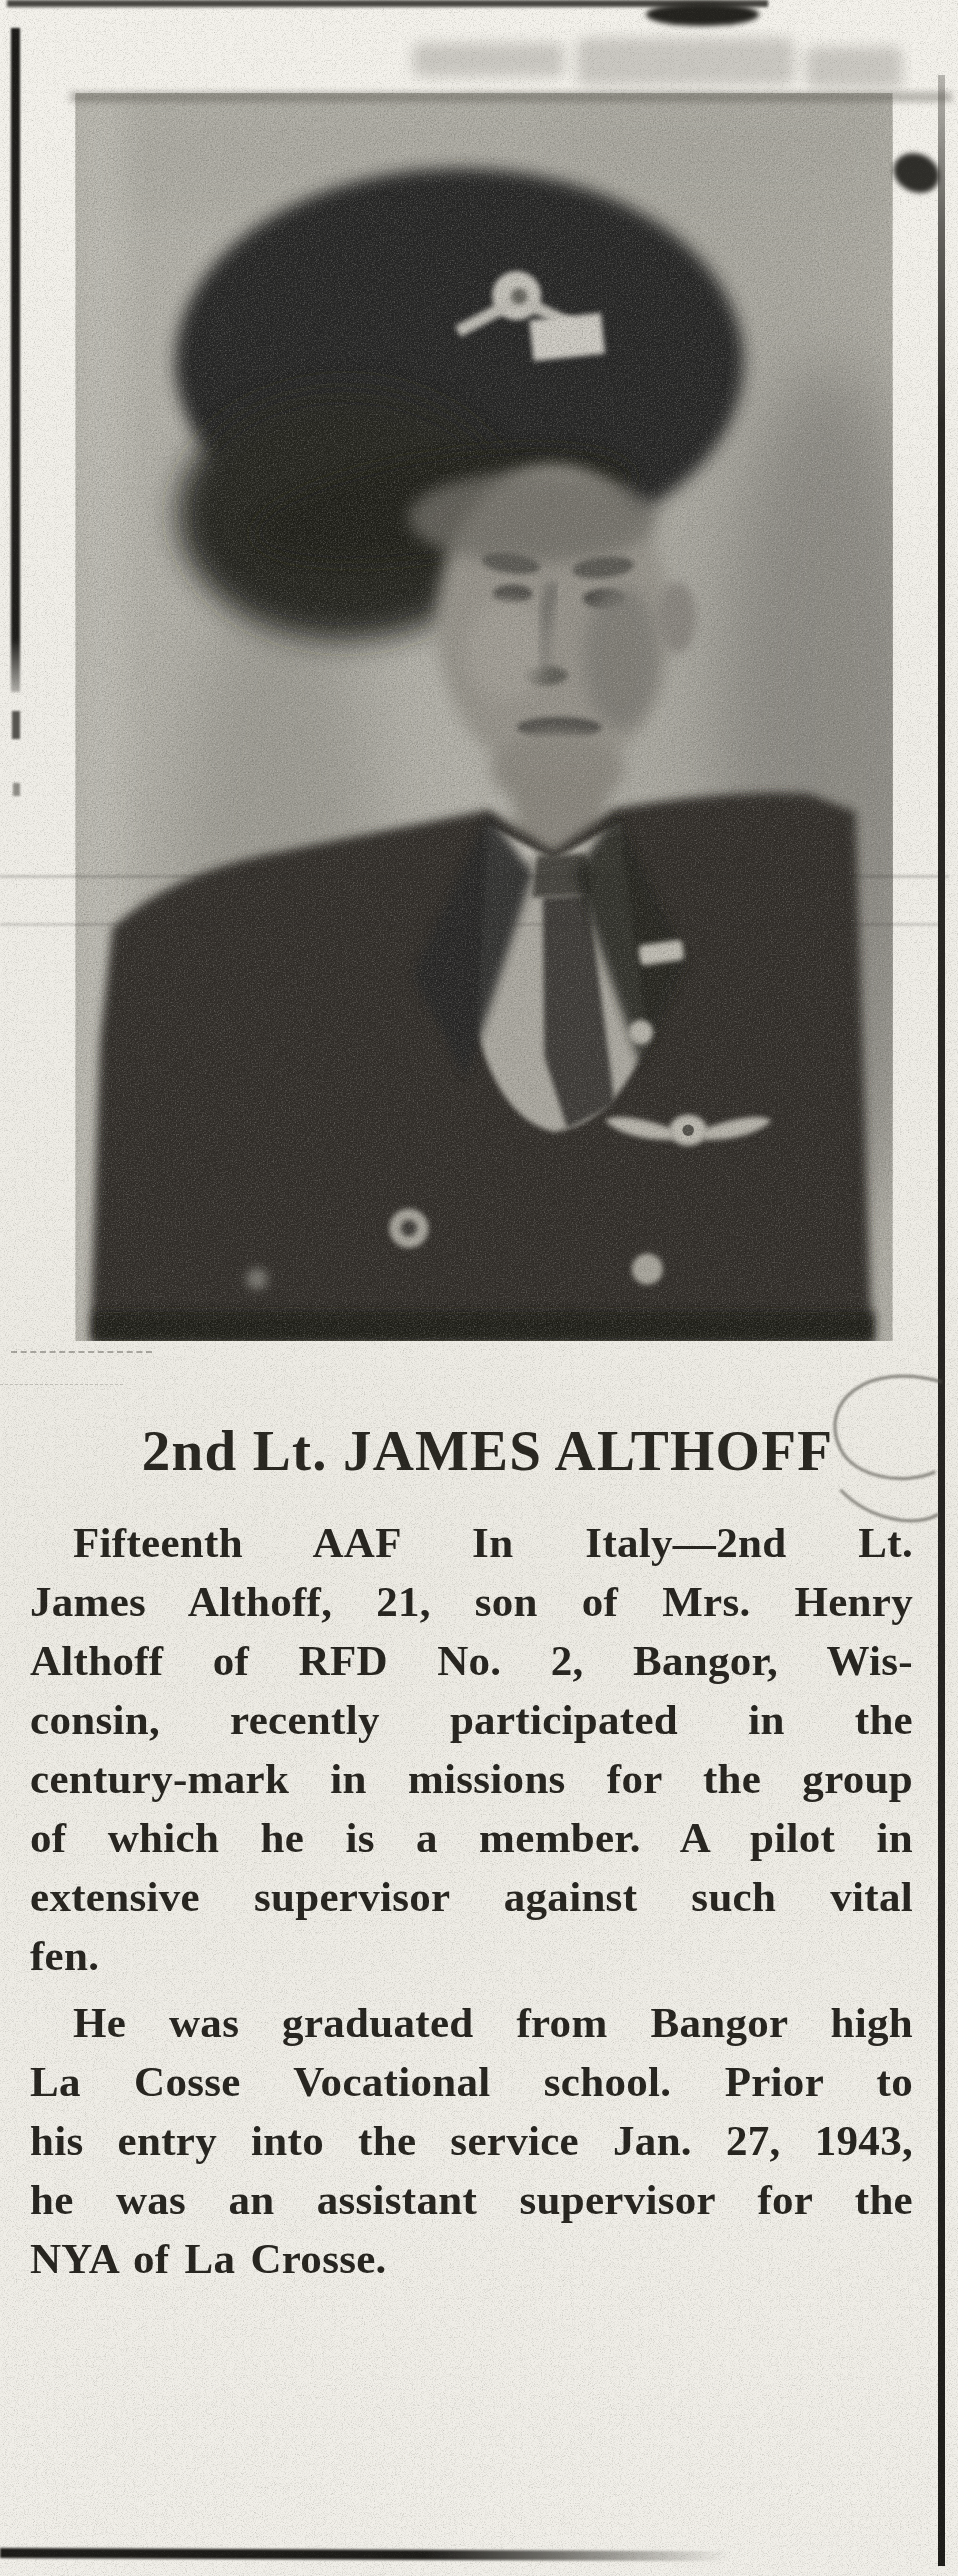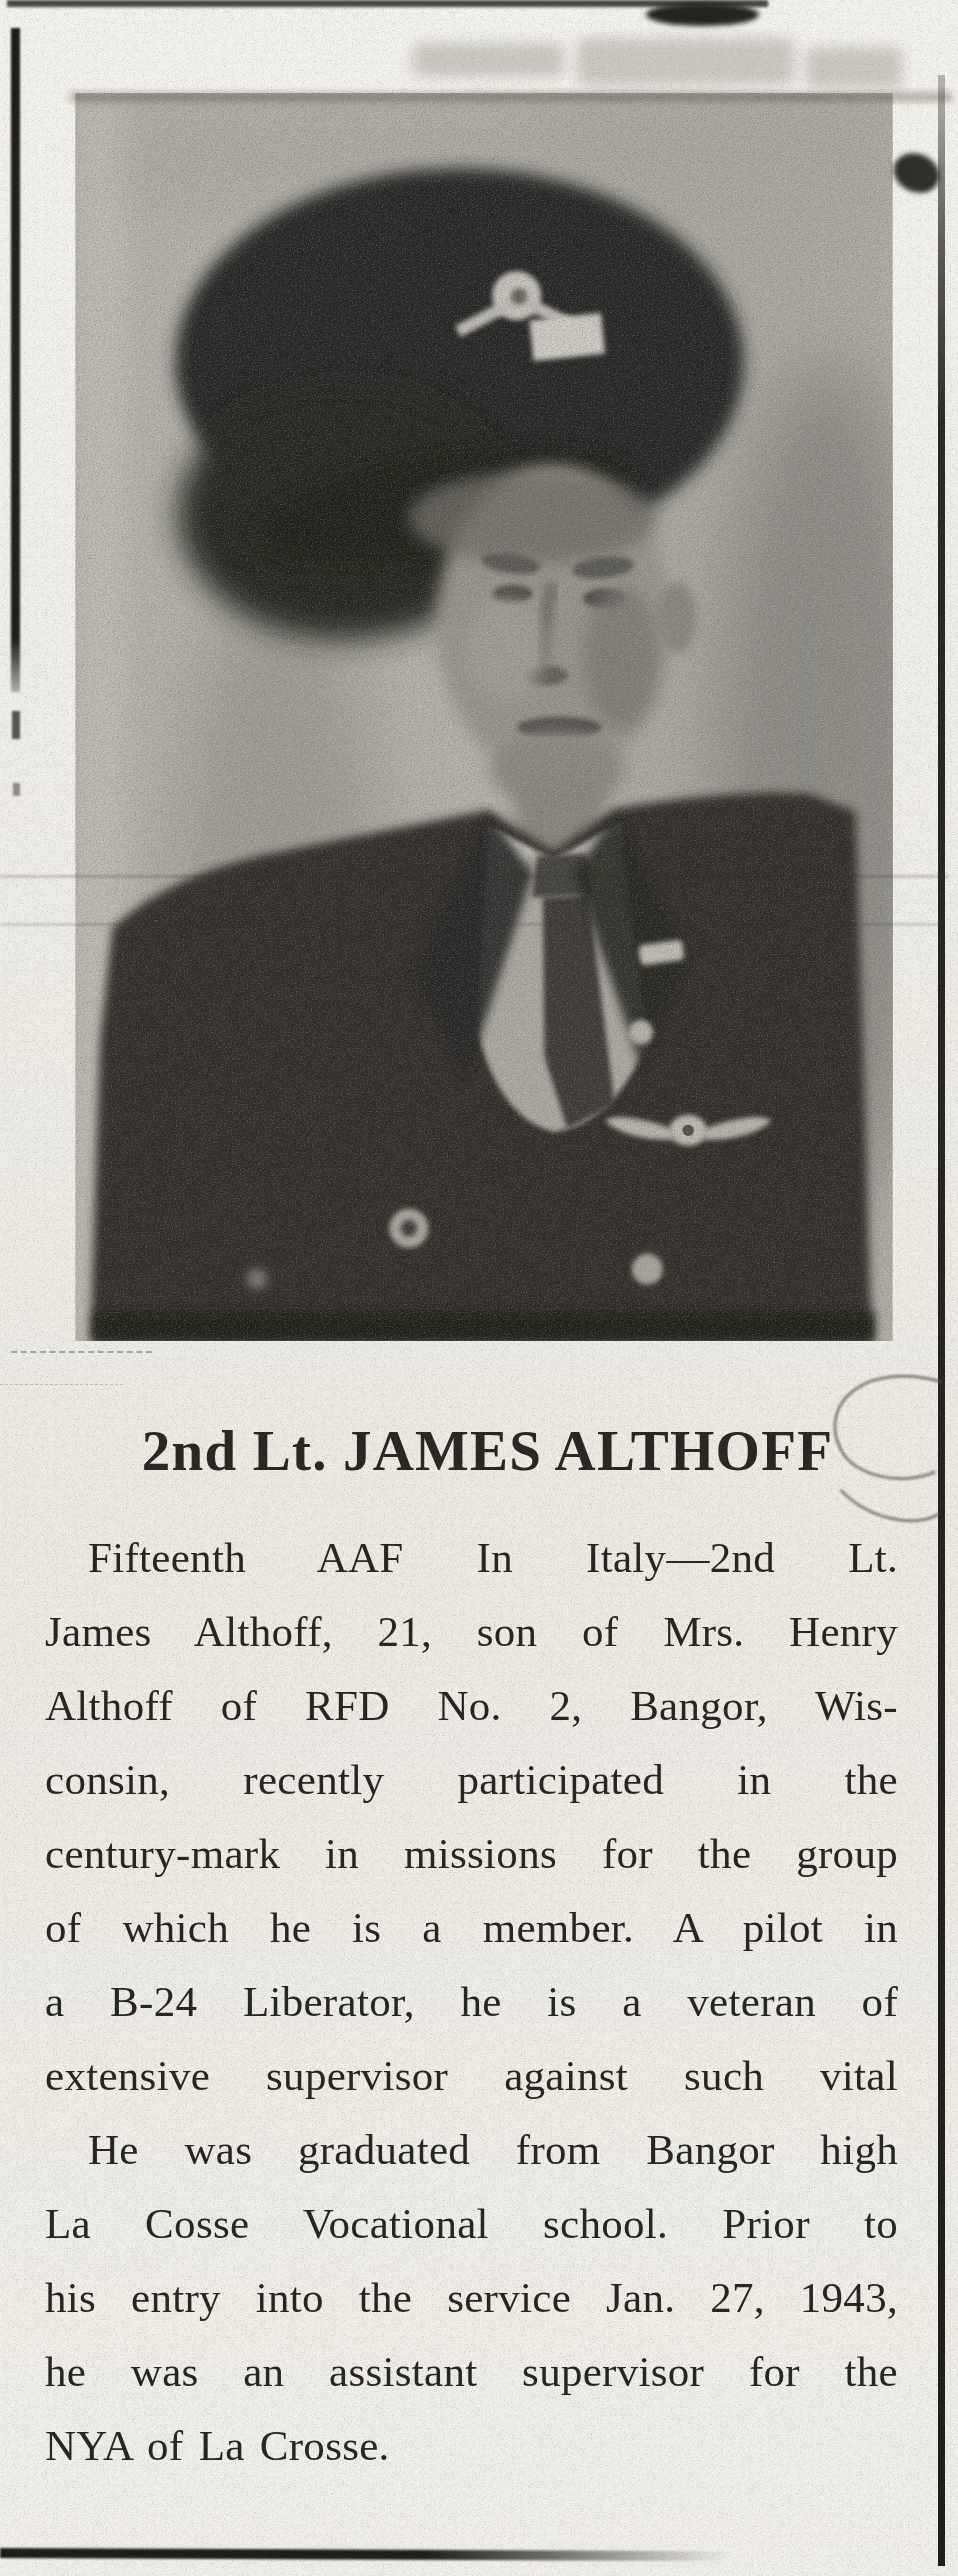--- a/index.html
+++ b/index.html
@@ -38,21 +38,21 @@
   
   .photo{left:75px;top:93px;width:818px;height:1248px;}
   .photo svg{display:block;width:100%;height:100%;}
   
   .headline{left:29px;top:1402px;width:885px;height:75px;margin:16px;
     text-align:center;font-size:57px;font-weight:700;letter-spacing:1.2px;
     color:#282620;filter:blur(0.7px);white-space:nowrap;}
   .squiggle{left:811px;top:1367px;width:139px;height:176px;}
   
   .article{left:29px;top:1513px;width:885px;}
-  .line{margin:16px;height:58px;line-height:58px;font-size:43px;font-weight:400;
+  .line{margin:1px;height:58px;line-height:58px;font-size:43px;font-weight:700;
     color:#26241f;letter-spacing:0.3px;word-spacing:4.1px;filter:blur(0.4px);white-space:nowrap;}
   .jline{text-align:justify;text-align-last:justify;white-space:normal;}
   .lline{text-align:left;}
   .indent{text-indent:43px;}
   .p2-start{margin-top:9px;}
   .grain{left:0;top:0;width:958px;height:2576px;pointer-events:none;}
 </style>
 </head>
 <body>
 
@@ -185,22 +185,22 @@
     <path d="M160 18 C 70 -8, 8 42, 36 100 C 52 134, 112 146, 152 128 M36 150 C 72 188, 128 196, 156 180" stroke="#55534c" stroke-width="4" fill="none" opacity=".62" style="filter:blur(1px)"></path>
   </svg>
 
   <article class="abs article">
     <p class="line jline indent">Fifteenth AAF In Italy—2nd Lt.</p>
     <p class="line jline">James Althoff, 21, son of Mrs. Henry</p>
     <p class="line jline">Althoff of RFD No. 2, Bangor, Wis-</p>
     <p class="line jline">consin, recently participated in the</p>
     <p class="line jline">century-mark in missions for the group</p>
     <p class="line jline">of which he is a member. A pilot in</p>
-    <p class="line jline">a B-24 Liberator, he is a veteran of</p>
     <p class="line jline">extensive supervisor against such vital</p>
+    <p class="line lline">fen.</p>
     <p class="line jline indent p2-start">He was graduated from Bangor high</p>
     <p class="line jline">La Cosse Vocational school. Prior to</p>
     <p class="line jline">his entry into the service Jan. 27, 1943,</p>
     <p class="line jline">he was an assistant supervisor for the</p>
     <p class="line lline">NYA of La Crosse.</p>
   </article>
 
   <svg class="abs grain" viewBox="0 0 1172 3150" width="958" height="2576">
     <defs>
       <filter id="paperNoise">

